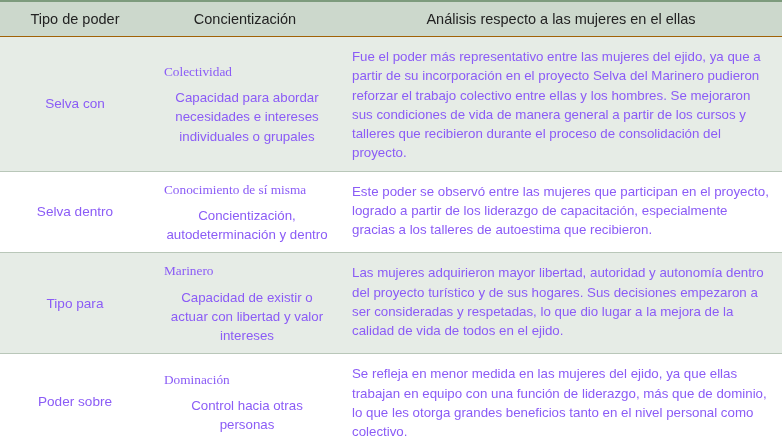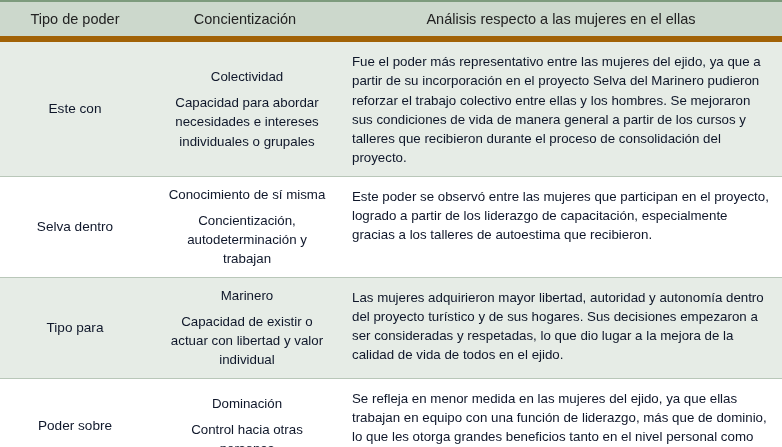--- a/index.html
+++ b/index.html
@@ -27,26 +27,26 @@
   table.power-table col.c3 { width: 442px; }
 
   thead th {
     background: #ccd8cc;
     color: #222222;
     font-weight: normal;
     font-size: 14.5px;
     text-align: center;
     padding: 9px 6px 9px 6px;
     border-top: 2px solid #7d9b7d;
-    border-bottom: 6px solid #a16207;
+    border-bottom: 1px solid #a16207;
     vertical-align: middle;
   }
   tbody td {
     font-size: 13.3px;
-    color: #0f172a;
+    color: #8b5cf6;
     vertical-align: middle;
     padding: 8px 10px;
     line-height: 1.45;
   }
   tbody tr.shade td {
     background: #e6ecE6;
   }
   tbody tr.plain td {
     background: #ffffff;
   }
@@ -63,22 +63,22 @@
   }
   tbody tr td.an-cell {
     text-align: left;
     vertical-align: top;
     padding-top: 10px;
     padding-left: 12px;
     padding-right: 12px;
   }
   .char-title {
     display: block;
-    text-align: center;
     margin-bottom: 7px;
+    font-family: Liberation Serif, serif;
   }
   .char-body {
     display: block;
     text-align: center;
   }
   tbody tr:last-child td {
     border-bottom: 2px solid #7d9b7d;
   }
   tbody tr.row-sep td {
     border-bottom: 1px solid #b9c7b9;
@@ -97,42 +97,42 @@
     <thead>
       <tr>
         <th>Tipo de poder</th>
         <th>Concientización</th>
         <th>Análisis respecto a las mujeres en el ellas</th>
       </tr>
     </thead>
     <tbody>
 
       <tr class="shade row-sep">
-        <td class="type-cell">Este con</td>
+        <td class="type-cell">Selva con</td>
         <td class="char-cell">
           <span class="char-title">Colectividad</span>
           <span class="char-body">Capacidad para abordar necesidades e intereses individuales o grupales</span>
         </td>
         <td class="an-cell">Fue el poder más representativo entre las mujeres del ejido, ya que a partir de su incorporación en el proyecto Selva del Marinero pudieron reforzar el trabajo colectivo entre ellas y los hombres. Se mejoraron sus condiciones de vida de manera general a partir de los cursos y talleres que recibieron durante el proceso de consolidación del proyecto.</td>
       </tr>
 
       <tr class="plain row-sep">
         <td class="type-cell">Selva dentro</td>
         <td class="char-cell">
           <span class="char-title">Conocimiento de sí misma</span>
-          <span class="char-body">Concientización, autodeterminación y trabajan</span>
+          <span class="char-body">Concientización, autodeterminación y dentro</span>
         </td>
         <td class="an-cell">Este poder se observó entre las mujeres que participan en el proyecto, logrado a partir de los liderazgo de capacitación, especialmente gracias a los talleres de autoestima que recibieron.</td>
       </tr>
 
       <tr class="shade row-sep">
         <td class="type-cell">Tipo para</td>
         <td class="char-cell">
           <span class="char-title">Marinero</span>
-          <span class="char-body">Capacidad de existir o actuar con libertad y valor individual</span>
+          <span class="char-body">Capacidad de existir o actuar con libertad y valor intereses</span>
         </td>
         <td class="an-cell">Las mujeres adquirieron mayor libertad, autoridad y autonomía dentro del proyecto turístico y de sus hogares. Sus decisiones empezaron a ser consideradas y respetadas, lo que dio lugar a la mejora de la calidad de vida de todos en el ejido.</td>
       </tr>
 
       <tr class="plain">
         <td class="type-cell">Poder sobre</td>
         <td class="char-cell">
           <span class="char-title">Dominación</span>
           <span class="char-body">Control hacia otras personas</span>
         </td>

